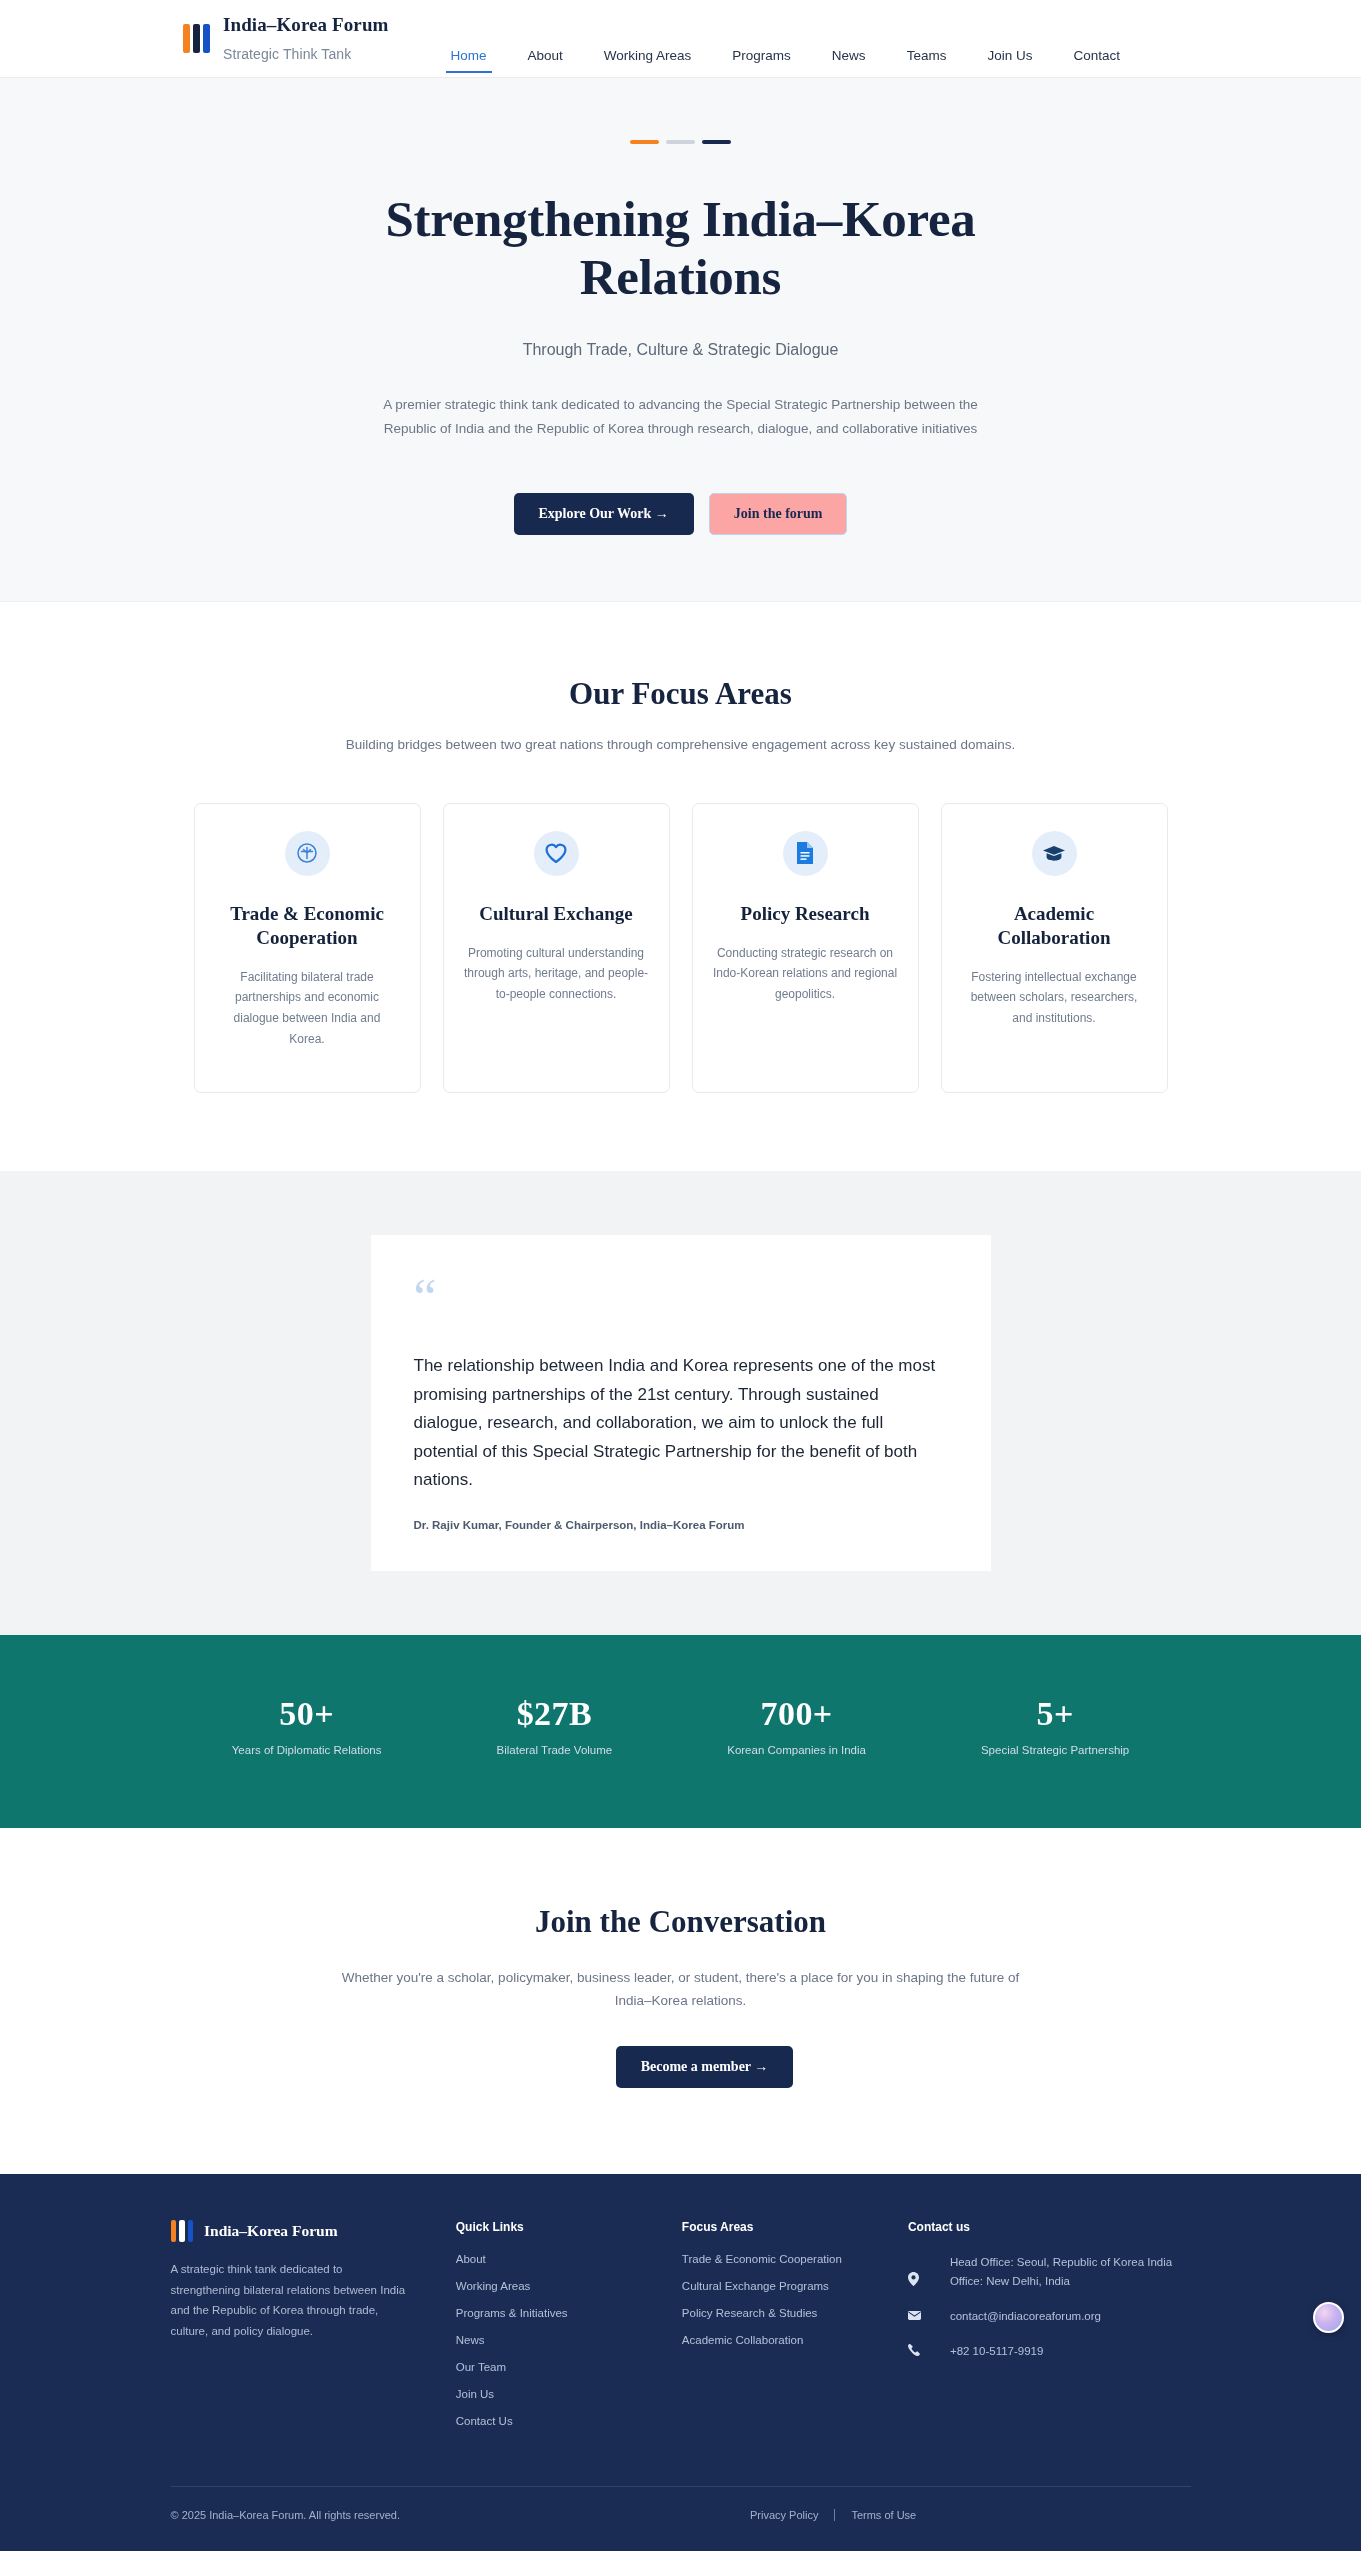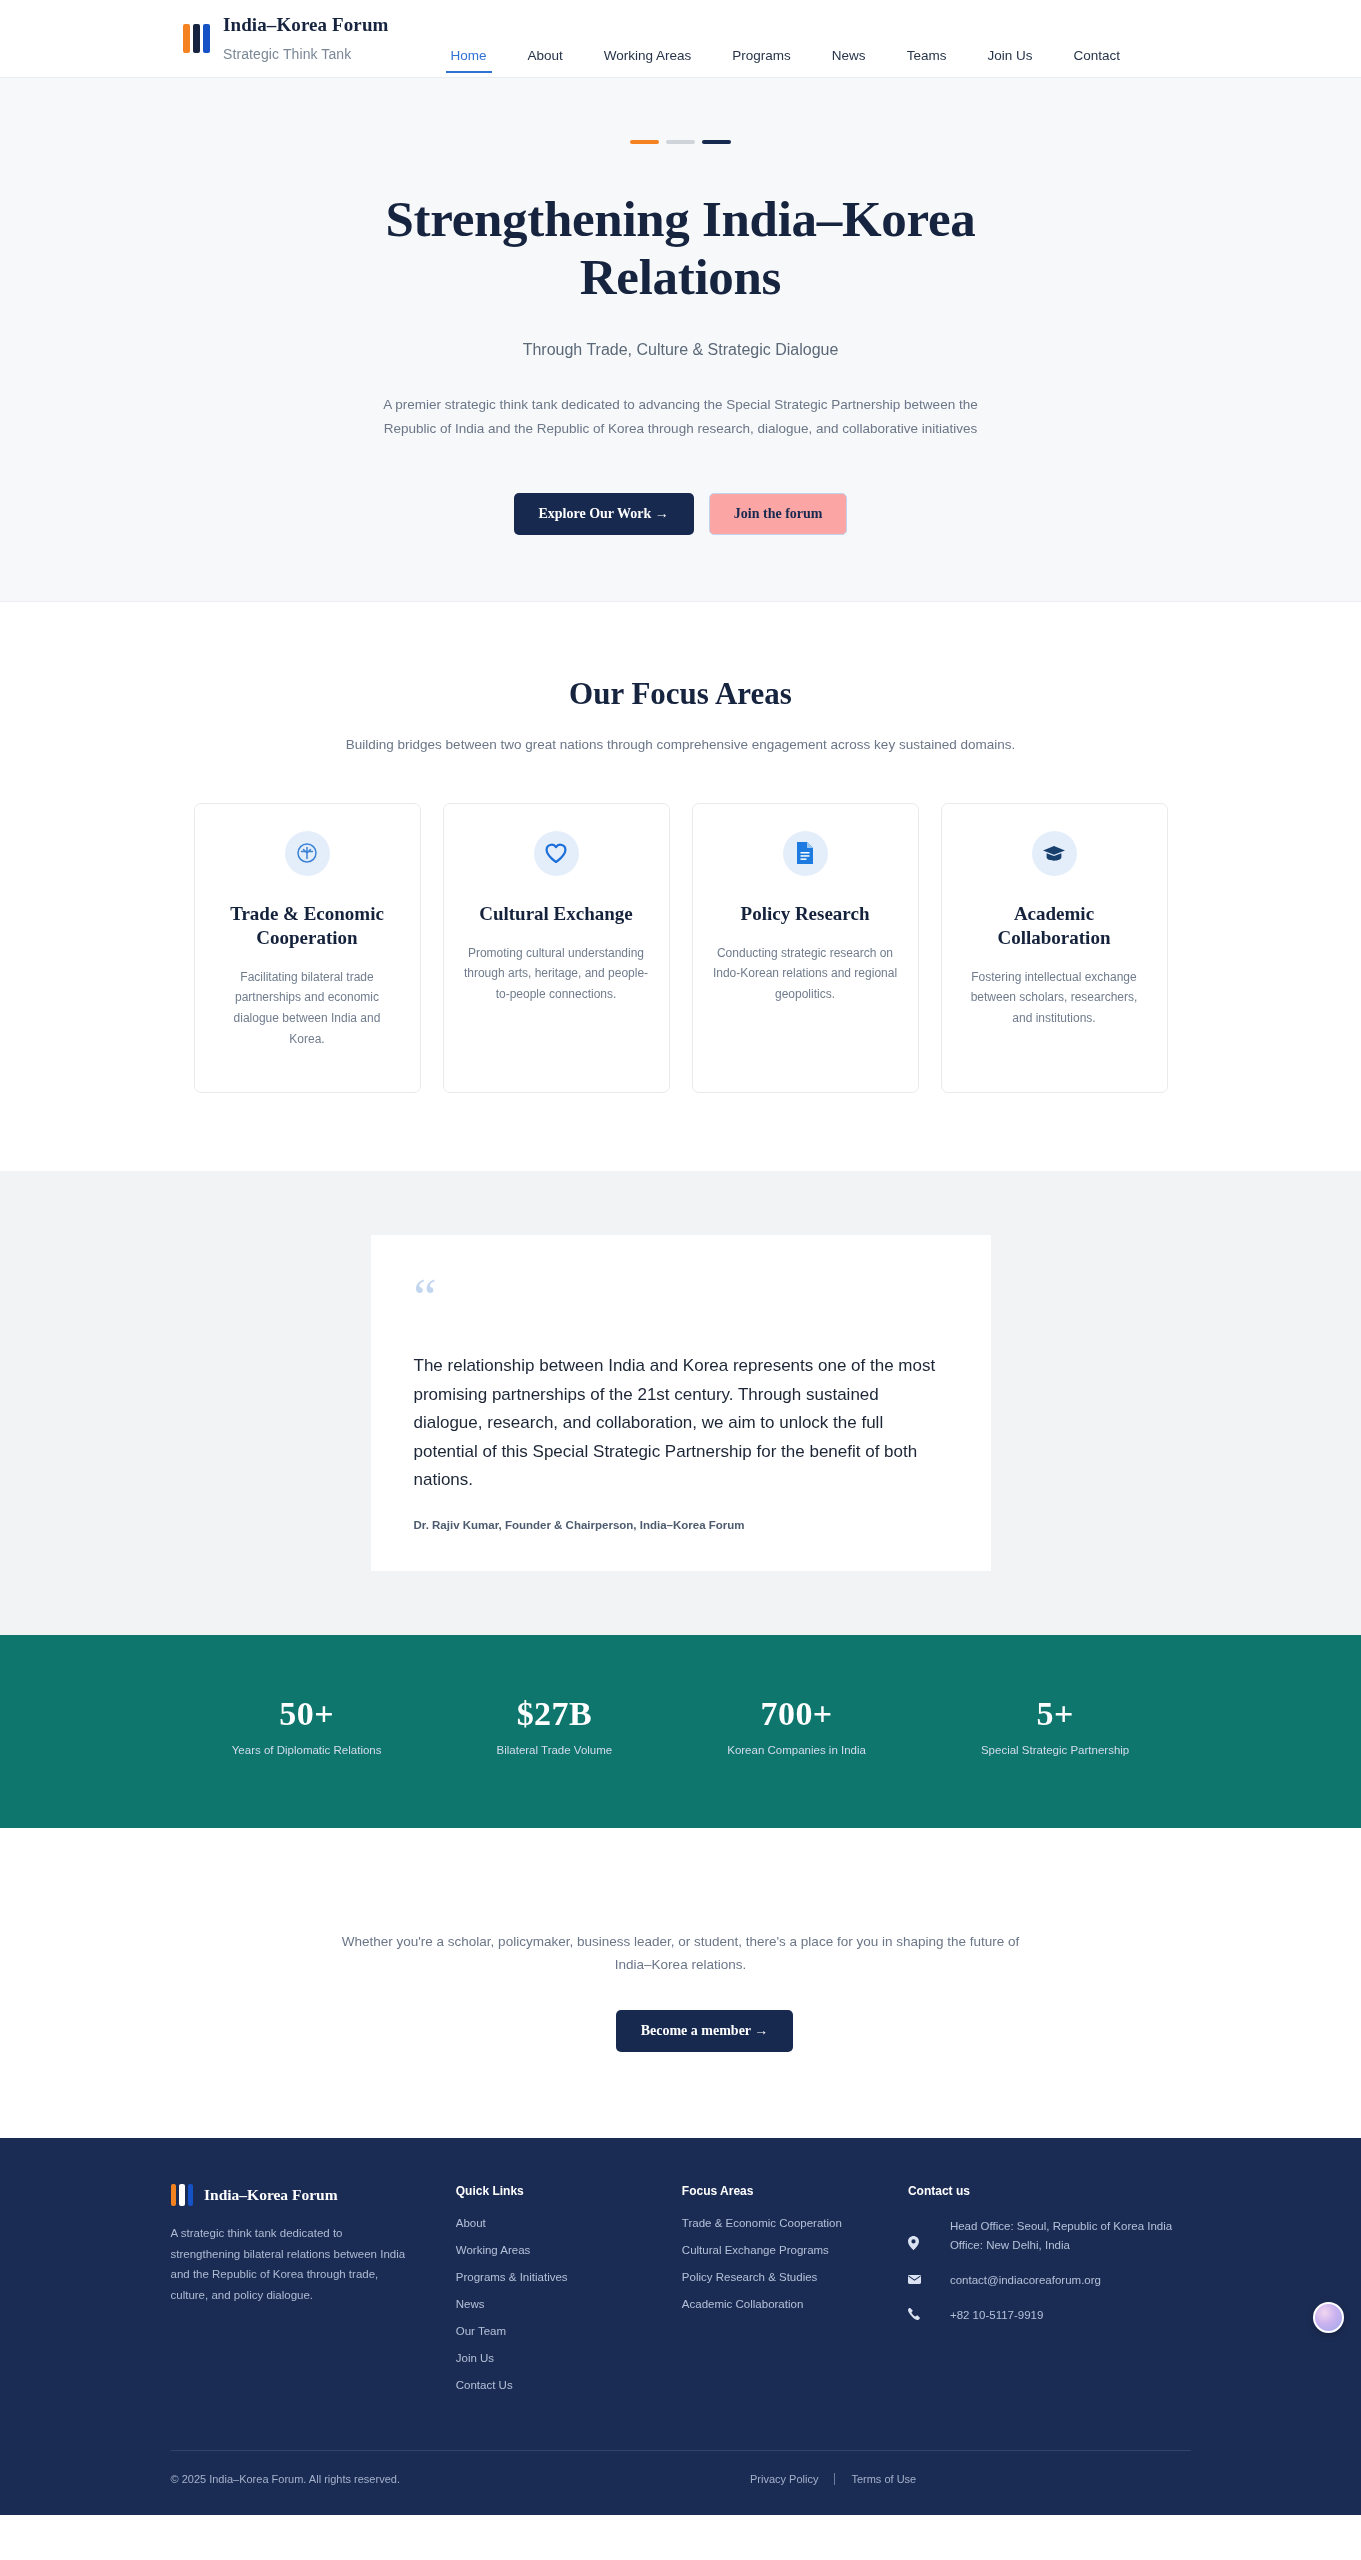--- a/index.html
+++ b/index.html
@@ -408,20 +408,21 @@
         <div class="stat-label">Korean Companies in India</div>
       </div>
       <div class="stat">
         <div class="stat-value">5+</div>
         <div class="stat-label">Special Strategic Partnership</div>
       </div>
     </div>
   </section>
 
   <section class="cta">
+    <h2 class="section-title">Join the Conversation</h2>
     <p class="cta-sub">Whether you're a scholar, policymaker, business leader, or student, there's a place for you in shaping the future of India–Korea relations.</p>
     <div class="cta-btn-wrap">
       <button class="btn btn-primary">Become a member →</button>
     </div>
   </section>
 
   <footer class="site-footer">
     <div class="footer-inner">
 
       <div class="fcol-brand">

